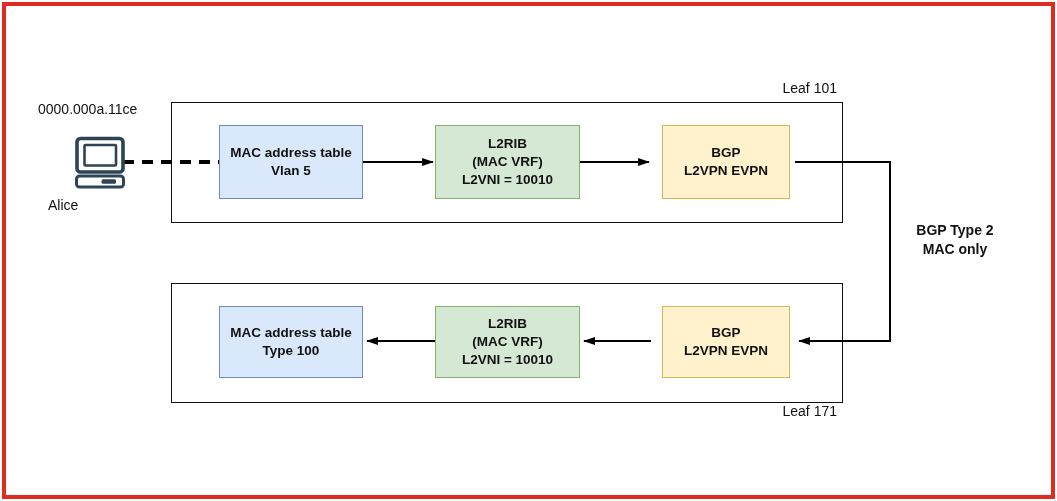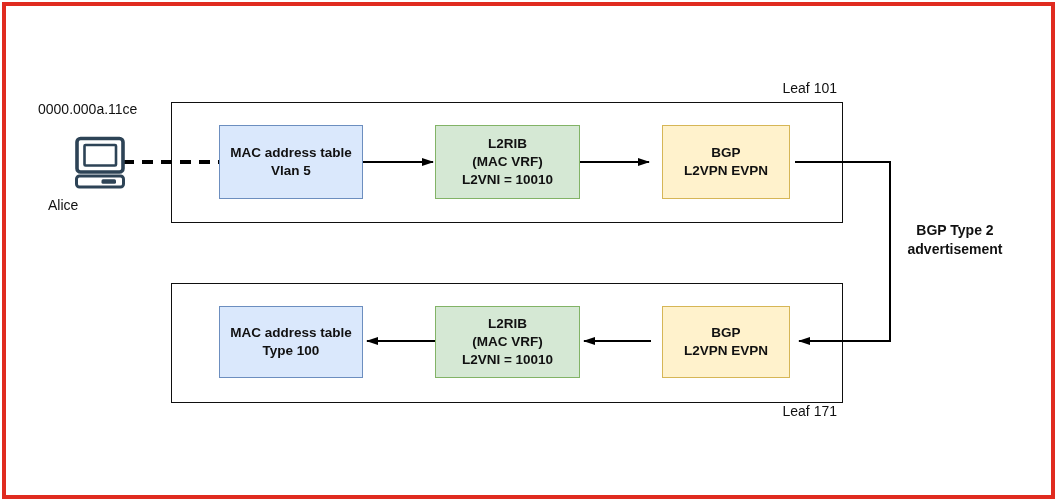--- a/index.html
+++ b/index.html
@@ -139,16 +139,16 @@
     <div>L2VPN EVPN</div>
   </div>
 
   <div id="leaf101-label" class="outer-label">Leaf 101</div>
   <div id="leaf102-label" class="outer-label">Leaf 171</div>
   <div id="mac-label" class="outer-label">0000.000a.11ce</div>
   <div id="alice-label" class="outer-label">Alice</div>
 
   <div id="annotation-label">
     <div>BGP Type 2</div>
-    <div>advertisement</div>
+    <div>MAC only</div>
   </div>
 
 </div>
 
 </body></html>

